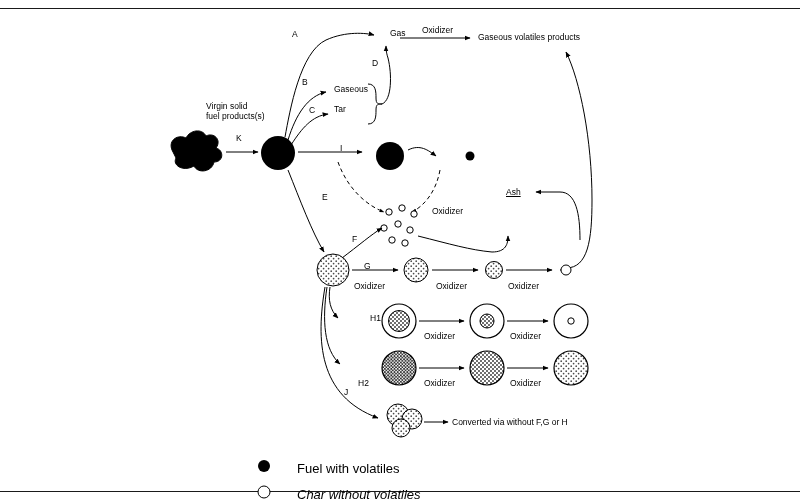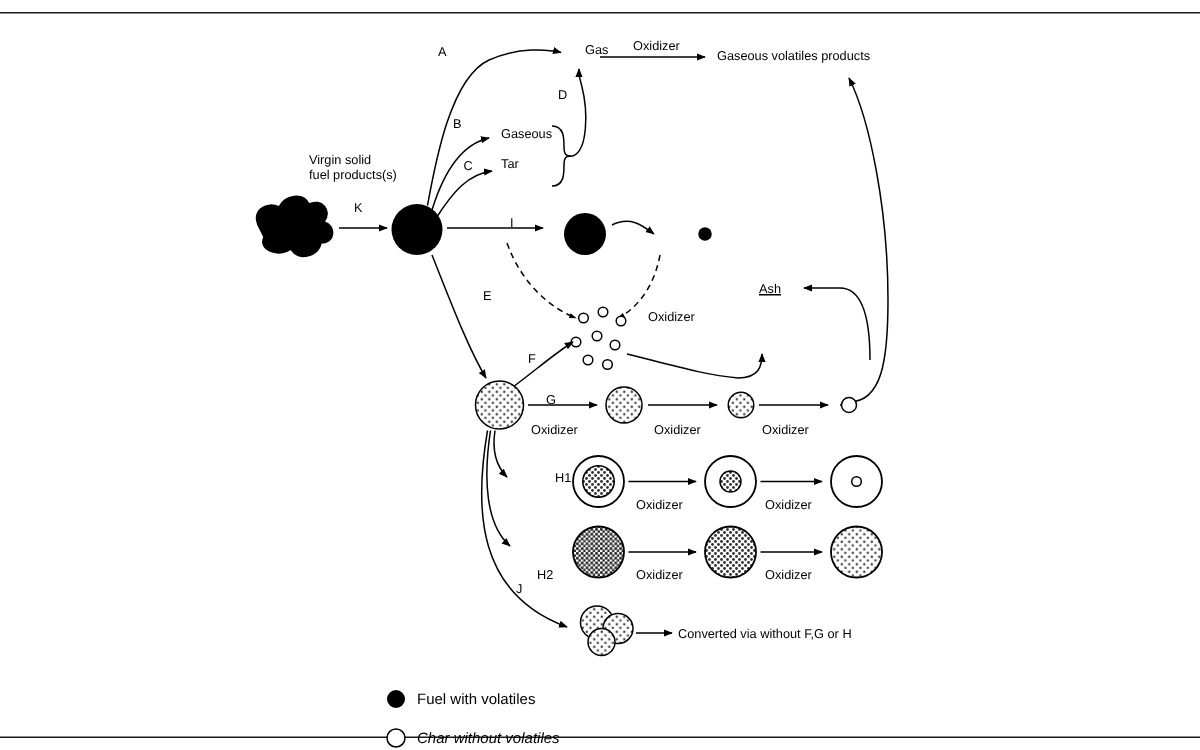--- a/index.html
+++ b/index.html
@@ -3,21 +3,21 @@
 <meta charset="utf-8">
 <style>
   html,body{margin:0;padding:0;background:#ffffff;}
   body{width:800px;height:500px;overflow:hidden;font-family:"Liberation Sans",sans-serif;}
   #stage{position:relative;width:800px;height:500px;background:#fff;}
   .rule{position:absolute;left:0;width:800px;height:1px;background:#1a1a1a;}
   #rule-top{top:8px;}
   #rule-bottom{top:491px;}
   svg.diagram{position:absolute;left:0;top:0;width:800px;height:500px;}
   .lbl{position:absolute;font-size:8.5px;color:#000;line-height:1.18;white-space:pre;}
-  .legend-lbl{position:absolute;font-size:10px;color:#000;white-space:pre;}
+  .legend-lbl{position:absolute;font-size:13px;color:#000;white-space:pre;margin-left:19px;}
 </style>
 </head>
 <body>
 
 <div id="stage">
 
   <div class="rule" id="rule-top"></div>
   <div class="rule" id="rule-bottom"></div>
 
   <svg class="diagram" viewBox="0 0 800 500">

